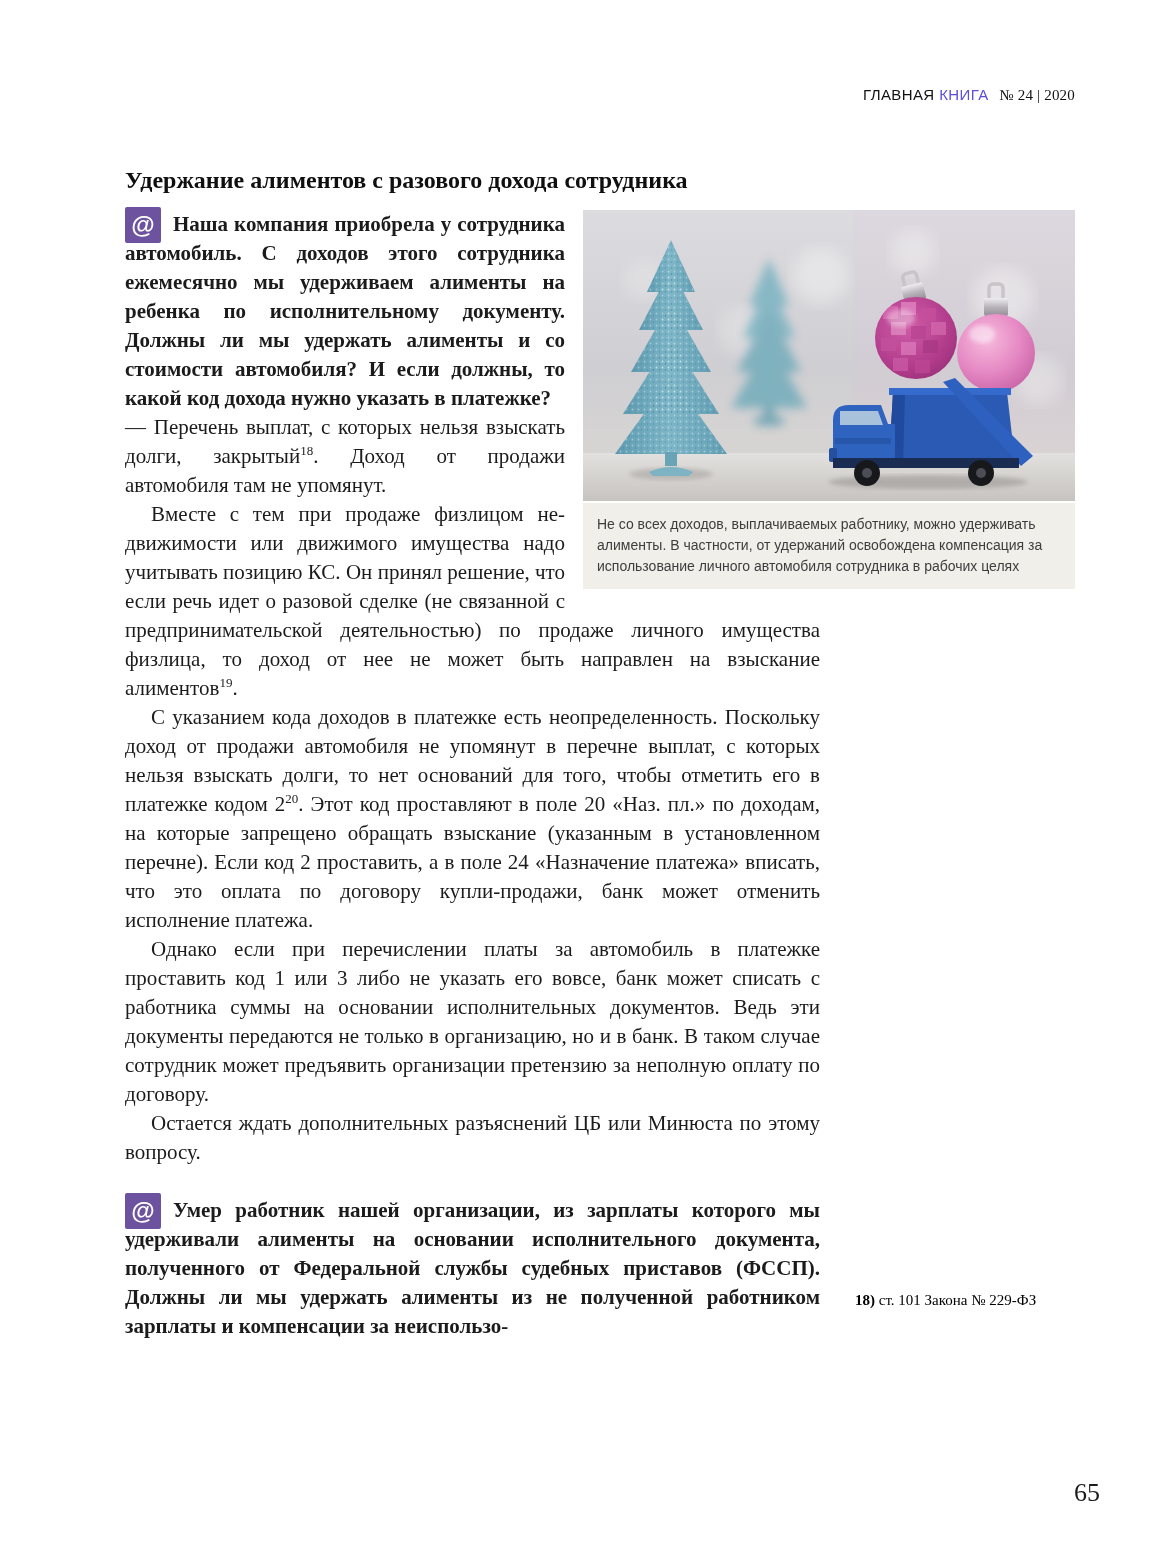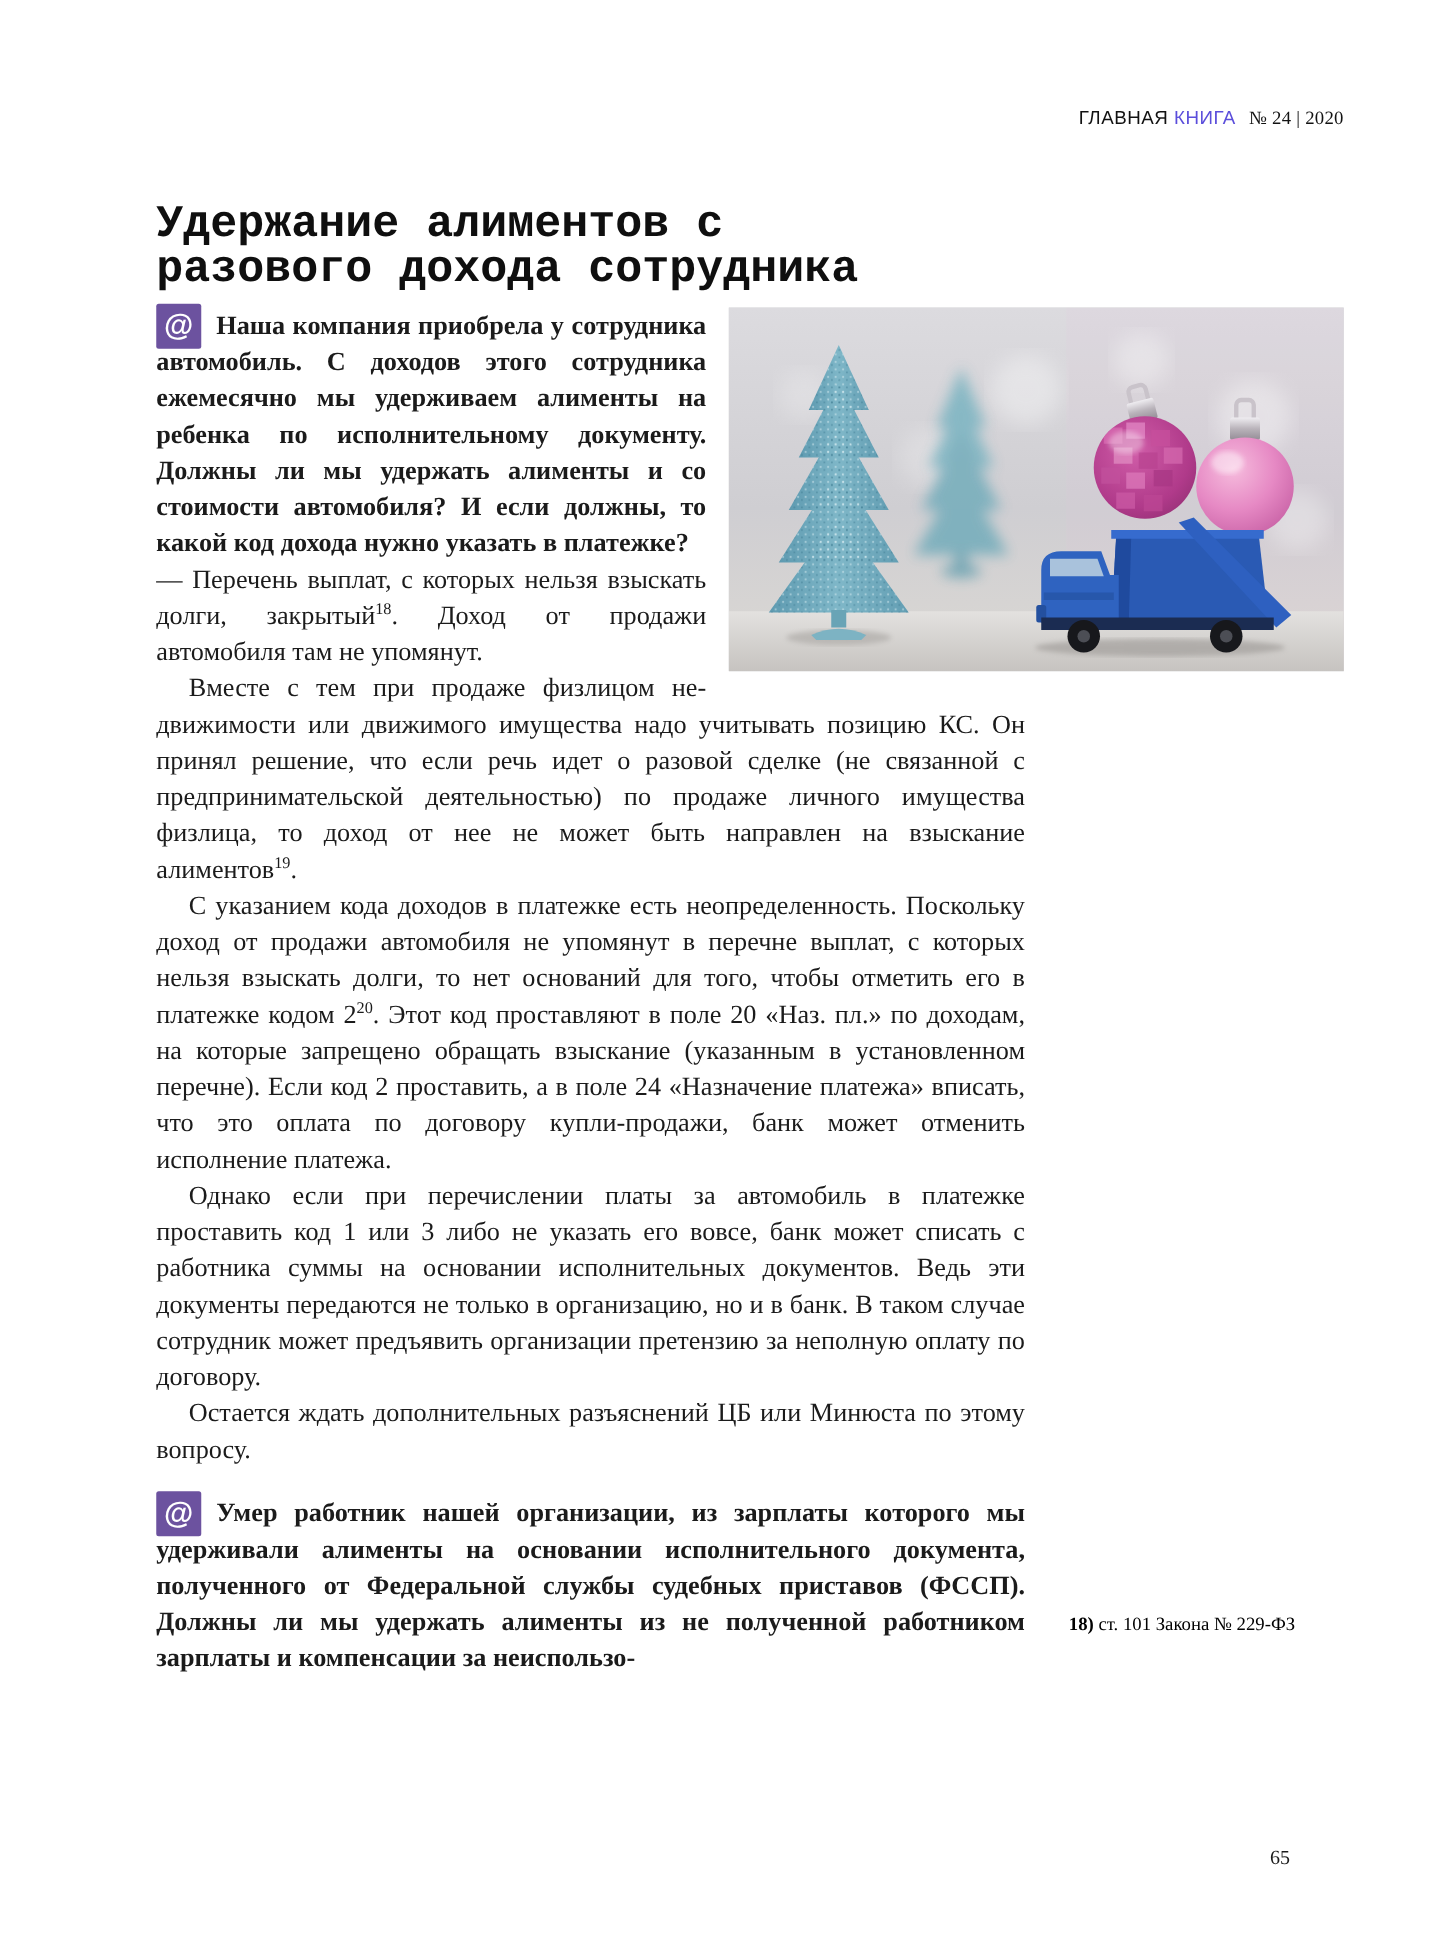--- a/index.html
+++ b/index.html
@@ -22,22 +22,22 @@
   }
   .brand-accent { color:#5b4edb; }
   .issue-no { font-family:"Liberation Serif", serif; letter-spacing:.2px; margin-left:6px; }
 
   
   .article1 { position:absolute; left:125px; top:162px; width:695px; }
   .article2 { position:absolute; left:125px; top:1196px; width:695px; }
 
   h1.art-title {
     margin:0 0 12px 0;
-    font-family:Liberation Mono, monospace;
-    font-weight:bold; font-size:36px; line-height:36px;
+    font-family:Liberation Serif, serif;
+    font-weight:bold; font-size:24px; line-height:36px;
     color:#0f0f0f; max-width:640px;
   }
 
   p.body {
     margin:0; font-size:21px; line-height:29px;
     text-align:justify; color:#1b1b1b;
   }
   p.q { font-weight:bold; position:relative; text-indent:48px; }
   p.ind { text-indent:26px; }
   sup { font-size:13px; line-height:0; vertical-align:super; }
@@ -68,22 +68,22 @@
   
   .footnotes {
     position:absolute; left:855px; top:1290px; width:215px;
     font-size:15px; line-height:21px; color:#000000;
   }
   .fn { margin:0 0 9px 0; white-space:pre-line; }
   .fn-num { font-weight:bold; }
 
   
   .page-number {
-    position:absolute; left:1016px; top:1478px;
-    font-size:16px; color:#1b1b1b;
+    position:absolute; left:1074px; top:1478px;
+    font-size:26px; color:#1b1b1b;
   }
 </style>
 </head>
 <body>
 
 <div class="page-header">
   <span>ГЛАВНАЯ</span>
   <span class="brand-accent">КНИГА</span>
   <span class="issue-no">№ 24 | 2020</span>
 </div>
@@ -232,20 +232,21 @@
 
         <rect x="250" y="248" width="186" height="10" fill="#1b2c52"></rect>
         <g>
           <circle cx="284" cy="263" r="13" fill="#17181c"></circle>
           <circle cx="284" cy="263" r="5" fill="#4c4e55"></circle>
           <circle cx="398" cy="263" r="13" fill="#17181c"></circle>
           <circle cx="398" cy="263" r="5" fill="#4c4e55"></circle>
         </g>
       </g>
     </svg>
+    <div class="caption">Не со всех доходов, выплачиваемых работнику, можно удерживать алименты. В частности, от удержаний освобождена компенсация за использование лично­го автомобиля сотрудника в рабочих целях</div>
   </div>
 
   <p class="body q">
     <span class="at-badge">@</span>
     <span>Наша компания приобрела у сотруд­ника автомобиль. С доходов этого со­трудника ежемесячно мы удерживаем алименты на ребенка по исполнитель­ному документу. Должны ли мы удер­жать алименты и со стоимости авто­мобиля? И если должны, то какой код дохода нужно указать в платежке?</span>
   </p>
 
   <p class="body">— Перечень выплат, с которых нельзя взыскать долги, закрытый<sup>18</sup>. Доход от про­дажи автомобиля там не упомянут.</p>
   <p class="body ind">Вместе с тем при продаже физлицом не­движимости или движимого имущества надо учитывать позицию КС. Он принял решение, что если речь идет о разовой сделке (не связанной с предпринимательской деятельностью) по продаже личного имущества физлица, то доход от нее не может быть направлен на взыскание алиментов<sup>19</sup>.</p>
   <p class="body ind">С указанием кода доходов в платежке есть неопределенность. По­скольку доход от продажи автомобиля не упомянут в перечне вып­лат, с которых нельзя взыскать долги, то нет оснований для того, чтобы отметить его в платежке кодом 2<sup>20</sup>. Этот код проставляют в поле 20 «Наз. пл.» по доходам, на которые запрещено обращать взыскание (указанным в установленном перечне). Если код 2 проста­вить, а в поле 24 «Назначение платежа» вписать, что это оплата по до­говору купли-продажи, банк может отменить исполнение платежа.</p>

